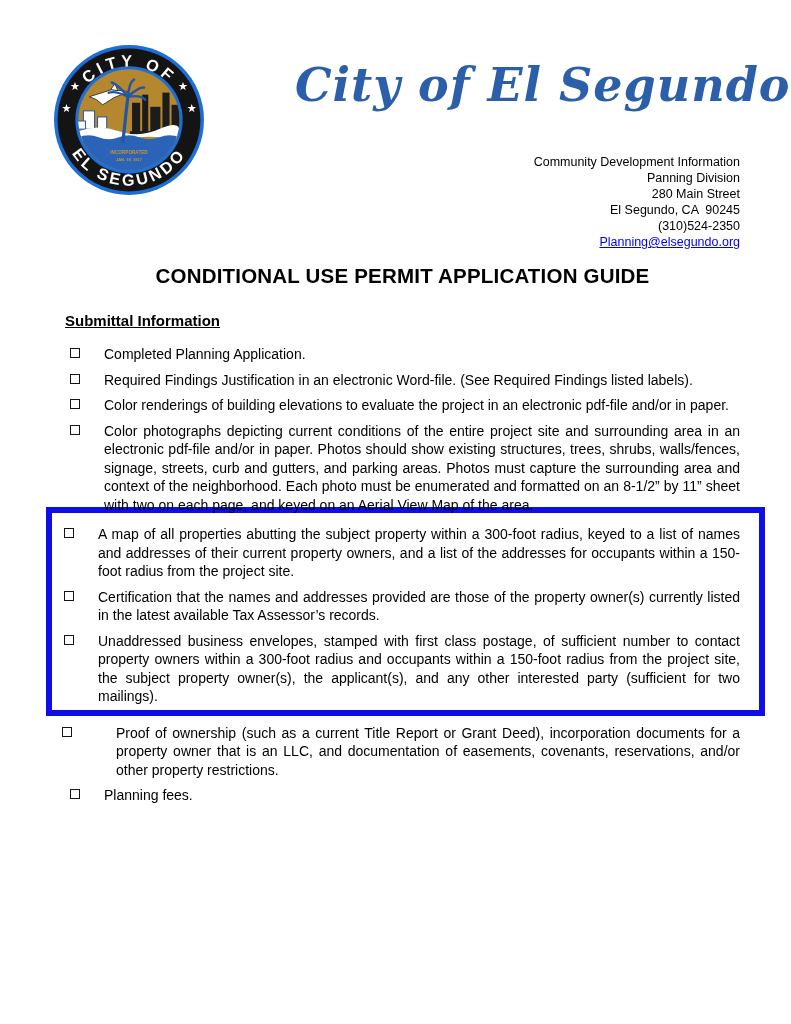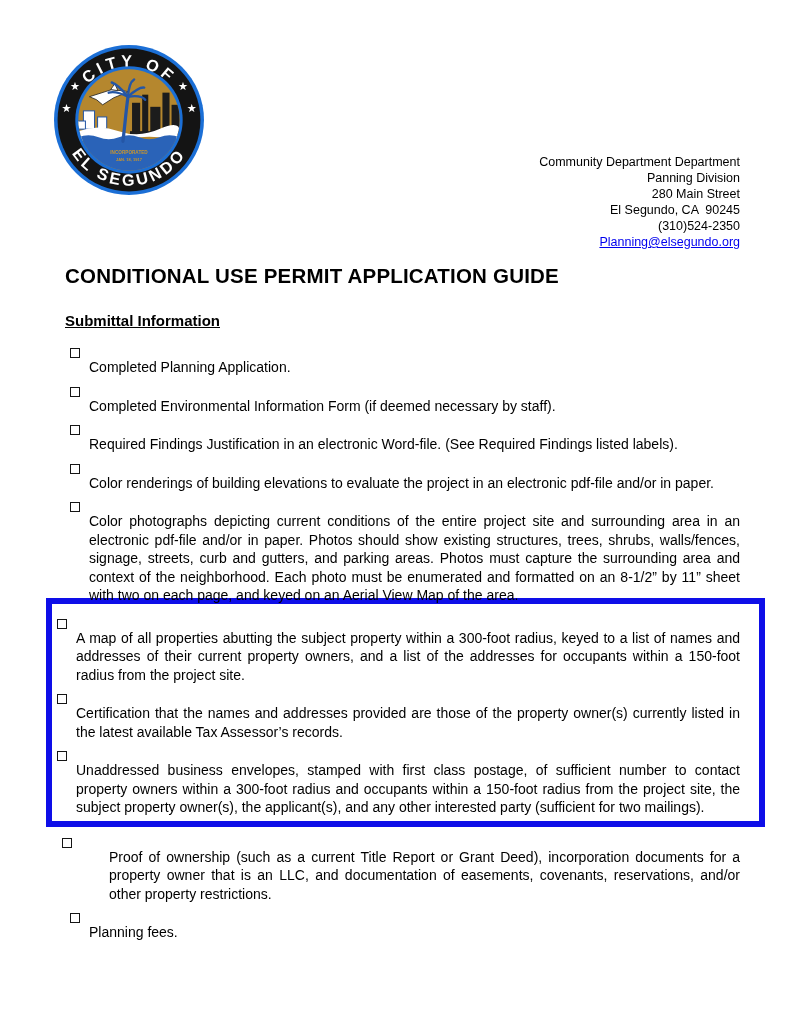--- a/index.html
+++ b/index.html
@@ -30,48 +30,48 @@
     position: absolute; right: 0; top: 110px;
     text-align: right; font-size: 12.5px; line-height: 16px; color: #000;
   }
   .address .addr-line { display: block; white-space: pre; }
   .address a.email {
     display: inline-block; text-decoration: underline; cursor: pointer; white-space: pre;
   }
 
   
   .doc-title {
-    margin: 8px 0 0 0; 
+    margin: 8px 0 0 0; text-align: center;
     font-size: 20.5px; font-weight: bold; letter-spacing: 0.2px; color: #000;
   }
   .section-heading {
     margin-top: 24px; font-size: 15px; font-weight: bold;
     text-decoration: underline; color: #000;
   }
 
   
   .checklist { margin-top: 16px; }
   .item {
     display: flex; align-items: flex-start;
     margin-bottom: 7px;
-    font-size: 14px; line-height: 18.5px; color: #000; flex-direction: column;
+    font-size: 14px; line-height: 18.5px; color: #000;
   }
   .checkbox {
     flex: 0 0 auto; width: 10px; height: 10px;
     border: 1.6px solid #151515; background: #fff;
     margin: 3px 0 0 5px;
   }
   .item-text { flex: 1; margin-left: 24px; text-align: justify; }
   .item.outdent .checkbox { margin-left: -3px; }
   .item.outdent .item-text { margin-left: 44px; }
 
   .highlight-box {
     border: 6px solid #0e0ee8;
     margin: -14px -25px 8px -19px;
-    padding: 12px 19px 4px 0;
+    padding: 12px 19px 4px 7px;
     background: transparent;
   }
   .highlight-box .item:last-child { margin-bottom: 0; }
 </style>
 </head>
 <body>
 
 <div class="page">
 
   <div class="header">
@@ -139,44 +139,41 @@
       </text>
 
       <g fill="#ffffff" font-size="11" font-family="DejaVu Sans, sans-serif" text-anchor="middle">
         <text x="21.6" y="45.6">★</text>
         <text x="13.2" y="67.0">★</text>
         <text x="128.4" y="45.6">★</text>
         <text x="136.8" y="67.0">★</text>
       </g>
     </svg>
 
+    <div class="script-title" style="color: rgb(43, 95, 169);">City of El Segundo</div>
 
     <div class="address">
-      <span class="addr-line">Community Department Department</span>
+      <span class="addr-line">Community Development Information</span>
       <span class="addr-line">Panning Division</span>
       <span class="addr-line">280 Main Street</span>
       <span class="addr-line">El Segundo, CA  90245</span>
       <span class="addr-line">(310)524-2350</span>
       <a class="email" style="color: rgb(0, 0, 238);">Planning@elsegundo.org</a>
     </div>
   </div>
 
   <div class="doc-title">CONDITIONAL USE PERMIT APPLICATION GUIDE</div>
 
   <div class="section-heading">Submittal Information</div>
 
   <div class="checklist">
 
     <div class="item">
       <span class="checkbox"></span>
       <span class="item-text">Completed Planning Application.</span>
-    </div>
-    <div class="item">
-      <span class="checkbox"></span>
-      <span class="item-text">Completed Environmental Information Form (if deemed necessary by staff).</span>
     </div>
     <div class="item">
       <span class="checkbox"></span>
       <span class="item-text">Required Findings Justification in an electronic Word-file. (See Required Findings listed labels).</span>
     </div>
     <div class="item">
       <span class="checkbox"></span>
       <span class="item-text">Color renderings of building elevations to evaluate the project in an electronic pdf-file and/or in paper.</span>
     </div>
     <div class="item">

